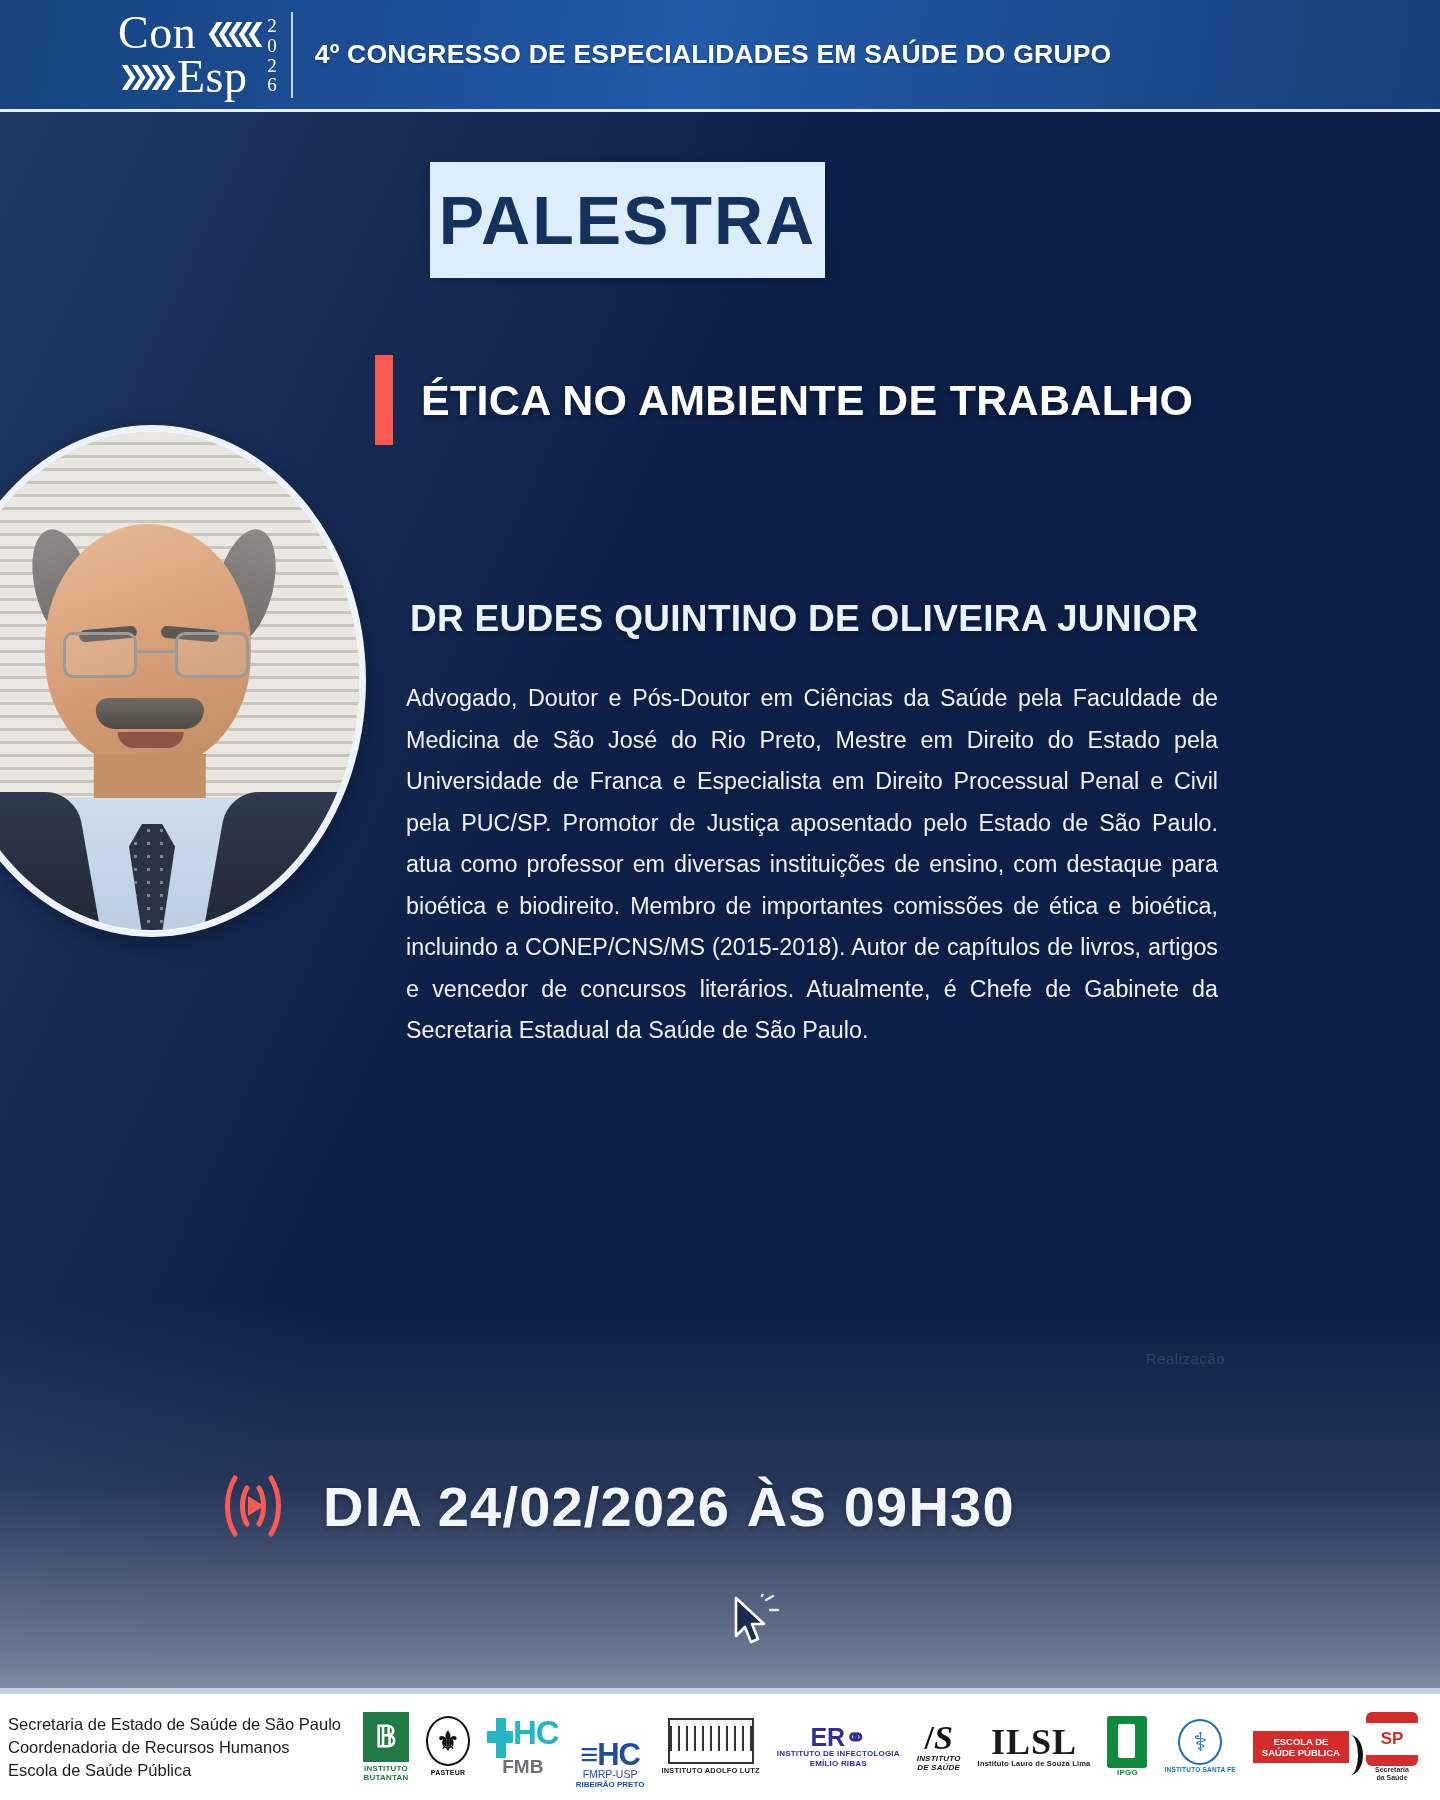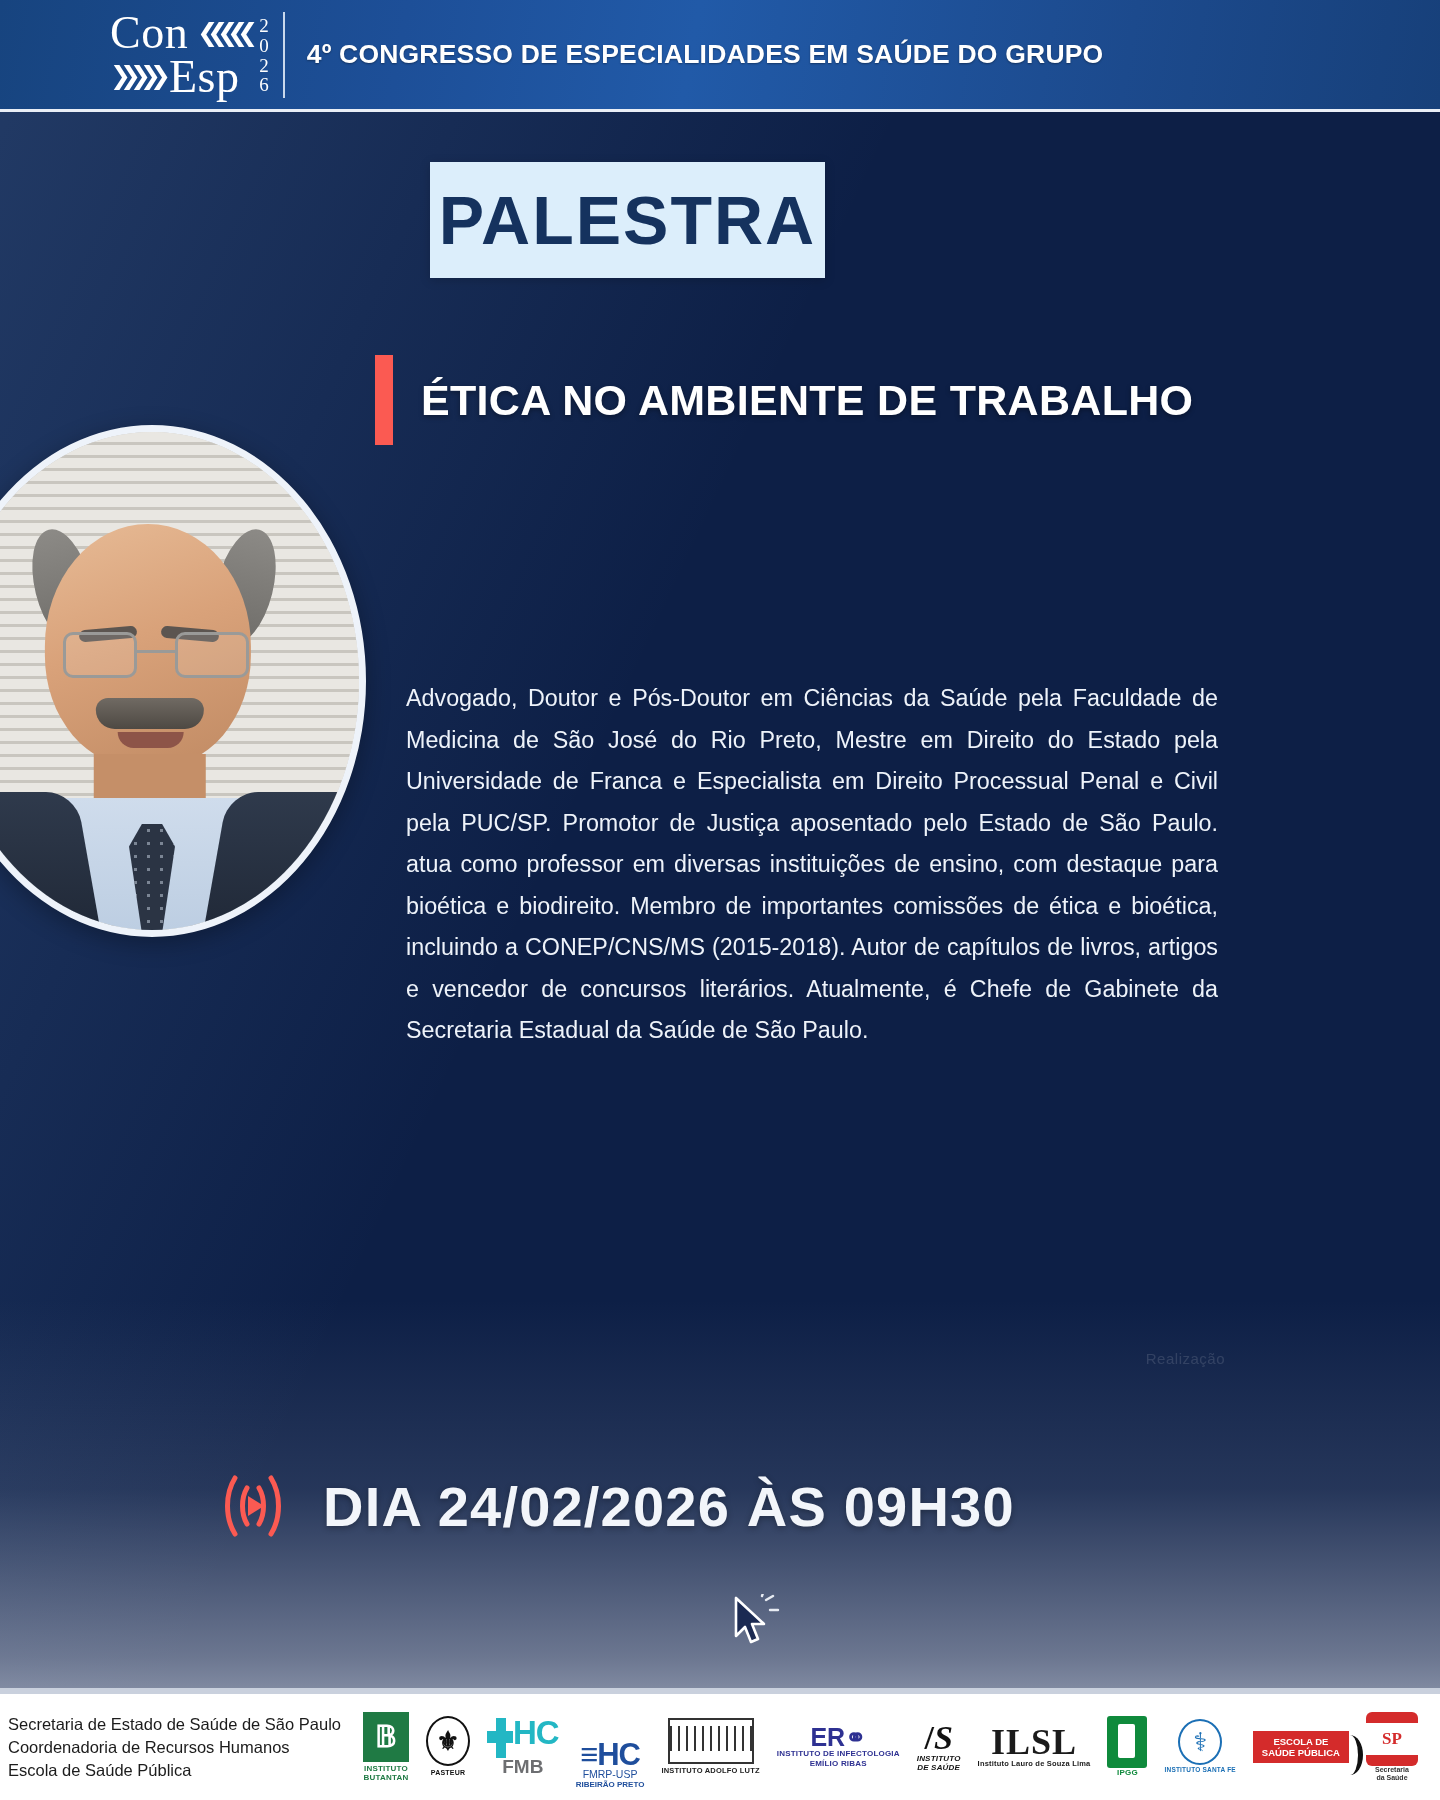--- a/index.html
+++ b/index.html
@@ -49,21 +49,21 @@
   .logo-wrap{
     position:relative; z-index:2;
     display:flex; align-items:center;
     margin-left:110px;
   }
   .logo-main{
     display:flex; flex-direction:column;
     font-family:"Liberation Serif", serif;
     color:#fff; line-height:.94;
   }
-  .logo-row{ display:flex; align-items:center; gap:9px; }
+  .logo-row{ display:flex; align-items:center; gap:9px;margin-left:8px; }
   .logo-row.r1{ justify-content:flex-start; }
   .logo-row.r2{ justify-content:flex-start; }
   .logo-word{ font-size:46px; letter-spacing:.5px; }
   .chev{ display:flex; align-items:center; gap:-2px; }
   .chev span{
     display:block; width:13px; height:22px; margin-right:-3px;
     color:#fff; font-size:25px; line-height:21px; font-family:"DejaVu Sans", sans-serif; font-weight:700;
   }
   .logo-year{
     display:flex; flex-direction:column; align-items:center;
@@ -292,21 +292,21 @@
      display:flex;align-items:center;justify-content:center;color:#1b6fb5;font-size:26px;}
   .lg-santa .lg-cap{ color:#1b6fb5; font-size:6.5px; }
 
   .lg-esp{ position:relative; }
   .lg-esp .bar{ background:#d42b2b; color:#fff; font-weight:800; font-size:9.5px; padding:5px 9px; line-height:11px; text-align:center;}
   .lg-esp .swoosh{ position:absolute; right:-14px; top:4px; width:26px; height:40px; border-right:5px solid #111; border-radius:0 50% 50% 0;}
 
   .lg-sp .mark{ width:52px;height:54px;background:#d42b2b;border-radius:6px;position:relative;
      display:flex;align-items:center;justify-content:center;}
   .lg-sp .mark .sq{ width:52px;height:32px;background:#fff;display:flex;align-items:center;justify-content:center;
-     color:#d42b2b;font-weight:800;font-size:17px;font-family:Liberation Serif, serif;}
+     color:#d42b2b;font-weight:800;font-size:17px;}
   .lg-gov{ font-size:7px; color:#333; text-align:center; line-height:8px; font-weight:700;}
 </style>
 </head>
 <body>
 
 <div class="poster">
 
   <div class="header">
     <div class="hdr-bg"></div>
 
@@ -372,20 +372,21 @@
       <div class="ph-mous"></div>
       <div class="ph-mouth"></div>
       <div class="ph-neck"></div>
       <div class="ph-shirt"></div>
       <div class="ph-jacketL"></div>
       <div class="ph-jacketR"></div>
       <div class="ph-tie"></div>
     </div>
   </div>
 
+  <div class="sp-name">DR EUDES QUINTINO DE OLIVEIRA JUNIOR</div>
   <div class="sp-bio">Advogado, Doutor e Pós-Doutor em Ciências da Saúde pela Faculdade de Medicina de São José do Rio Preto, Mestre em Direito do Estado pela Universidade de Franca e Especialista em Direito Processual Penal e Civil pela PUC/SP. Promotor de Justiça aposentado pelo Estado de São Paulo. atua como professor em diversas instituições de ensino, com destaque para bioética e biodireito. Membro de importantes comissões de ética e bioética, incluindo a CONEP/CNS/MS (2015-2018). Autor de capítulos de livros, artigos e vencedor de concursos literários. Atualmente, é Chefe de Gabinete da Secretaria Estadual da Saúde de São Paulo.</div>
 
   <div class="watermark">Realização</div>
 
   <div class="date-row">
     <div class="live-icon">
       <svg width="96" height="80" viewBox="0 0 96 80">
         <path d="M30 12 C20 28 20 52 30 68" stroke="#fb5a52" stroke-width="5" fill="none" stroke-linecap="round"></path>
         <path d="M42 22 C36 32 36 48 42 58" stroke="#fb5a52" stroke-width="5" fill="none" stroke-linecap="round"></path>
         <path d="M66 12 C76 28 76 52 66 68" stroke="#fb5a52" stroke-width="5" fill="none" stroke-linecap="round"></path>

